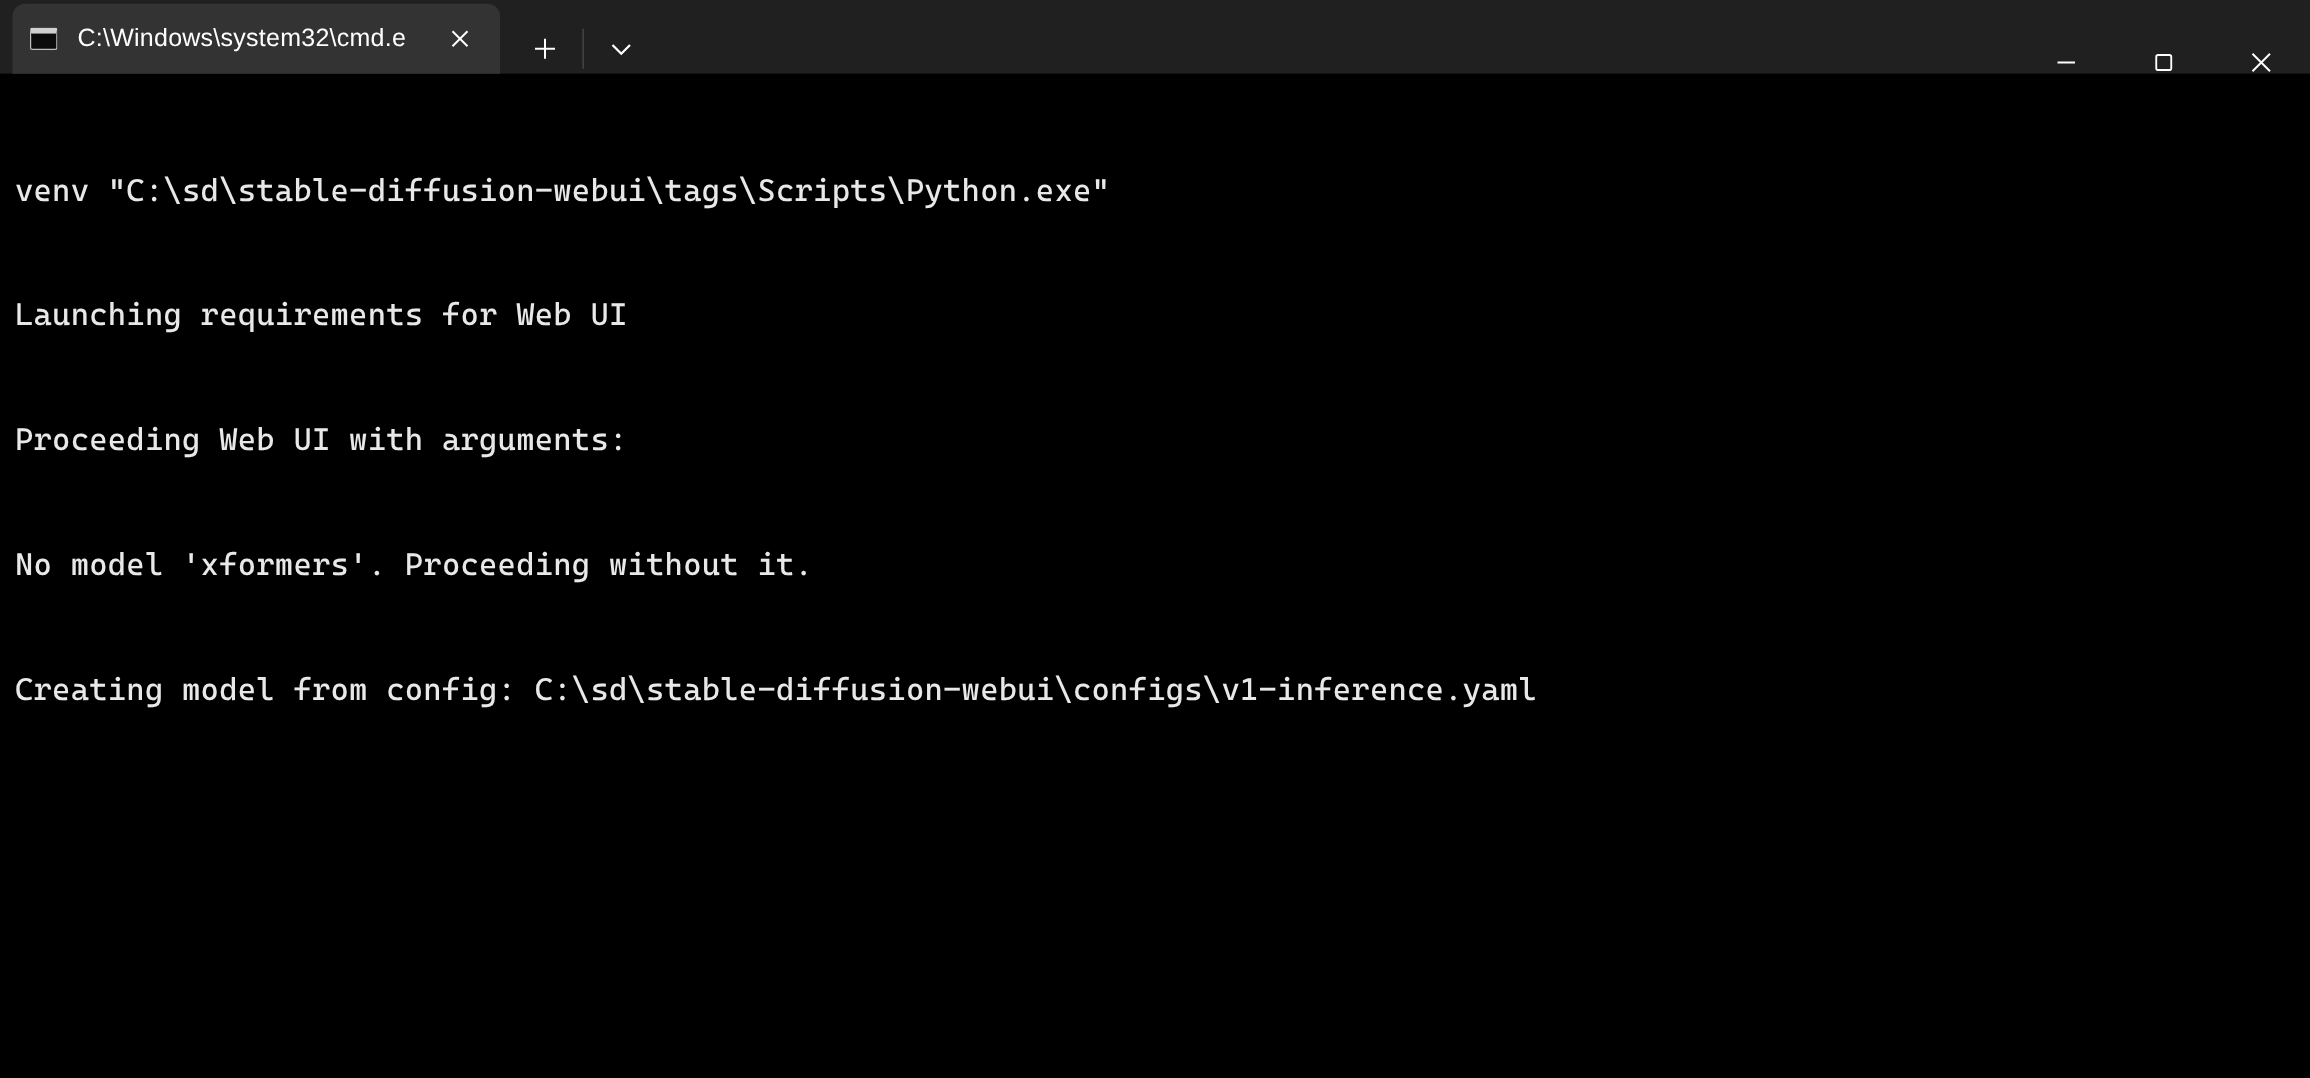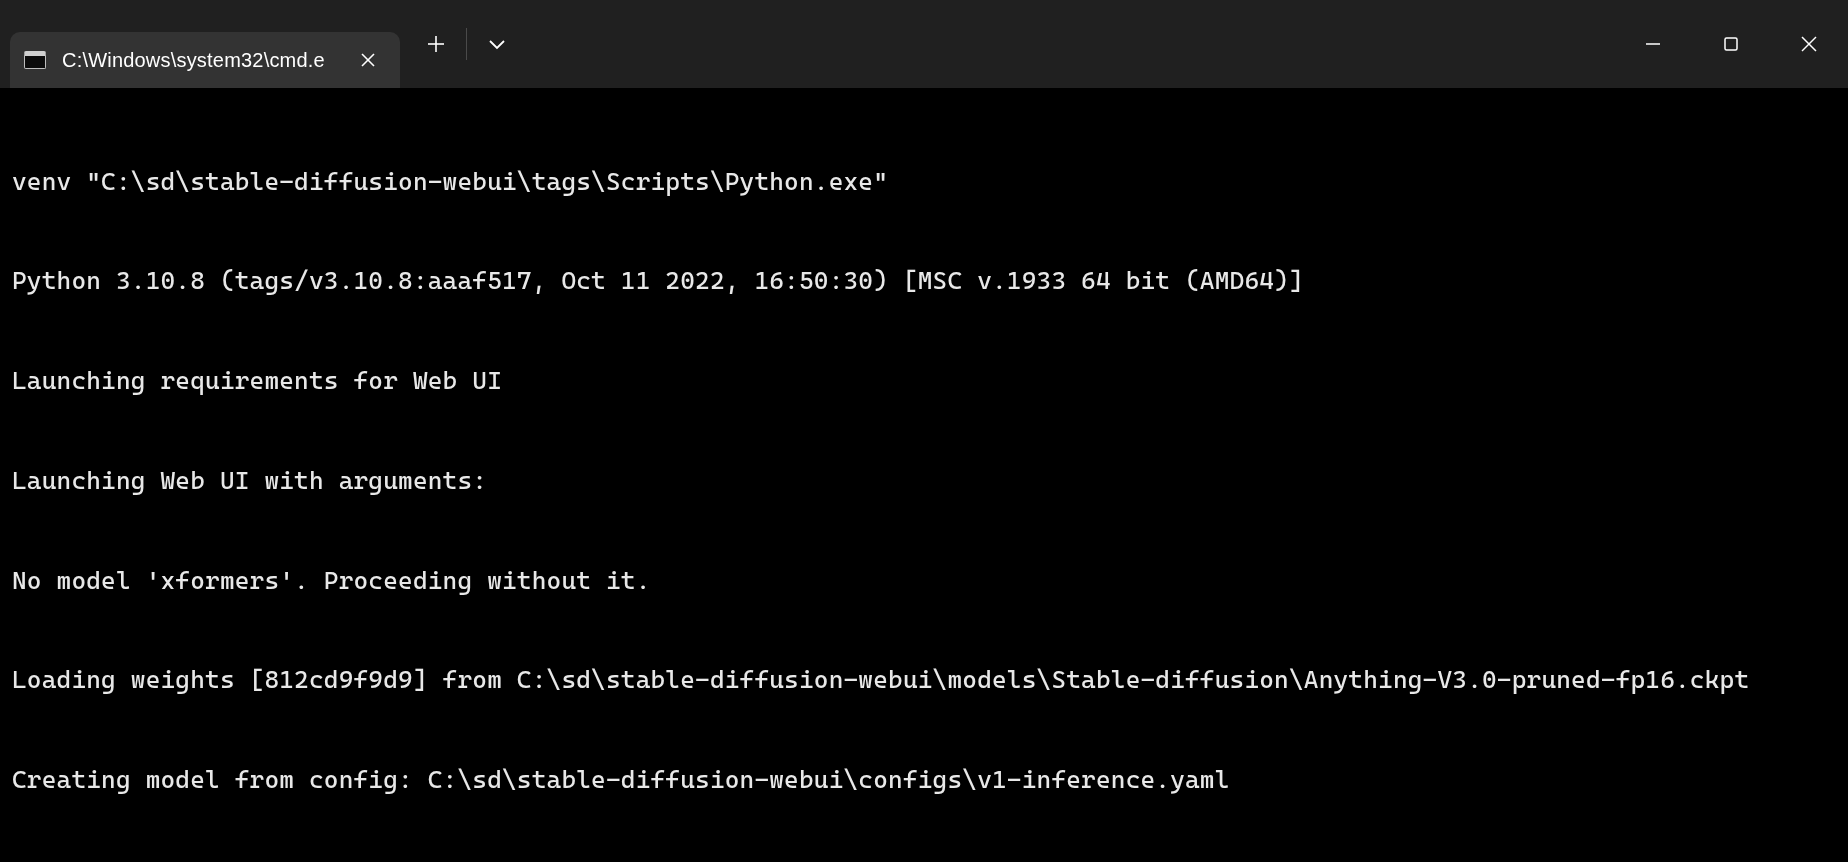--- a/index.html
+++ b/index.html
@@ -8,24 +8,24 @@
     background: #000;
     font-family: Consolas, "Cascadia Mono", "Courier New", monospace;
     font-size: 25px;
     line-height: 1.33;
     color: #e8e8e8;
     overflow: hidden;
   }
 
   
   .titlebar {
-    height: 88px;
+    height: 59px;
     background: #202020;
     display: flex;
-    align-items: center;
+    align-items: flex-end;
     user-select: none;
   }
   .tabstrip {
     display: flex;
     align-items: flex-end;
     padding-left: 10px;
     gap: 0;
     height: 100%;
   }
   .tab {
@@ -157,25 +157,23 @@
       <svg width="18" height="18" viewBox="0 0 18 18" stroke-width="1.5">
         <line x1="2" y1="2" x2="16" y2="16"></line>
           <line x1="16" y1="2" x2="2" y2="16"></line>
       </svg>
     </div>
   </div>
 </div>
 
 <div class="terminal">
   <span class="line">venv "C:\sd\stable-diffusion-webui\tags\Scripts\Python.exe"</span>
-  <span class="line">Python 3.10.8 (tags/v3.10.8:aaaf517, Oct 11 2022, 16:50:30) [MSC v.1933 64 bit (AMD64)]</span>
   <span class="line">Launching requirements for Web UI</span>
-  <span class="line">Launching Web UI with arguments:</span>
+  <span class="line">Proceeding Web UI with arguments:</span>
   <span class="line">No model 'xformers'. Proceeding without it.</span>
-  <span class="line">Loading weights [812cd9f9d9] from C:\sd\stable-diffusion-webui\models\Stable-diffusion\Anything-V3.0-pruned-fp16.ckpt</span>
   <span class="line">Creating model from config: C:\sd\stable-diffusion-webui\configs\v1-inference.yaml</span>
   
   
   
   
   
   
   <span class="line"></span>
   
   

